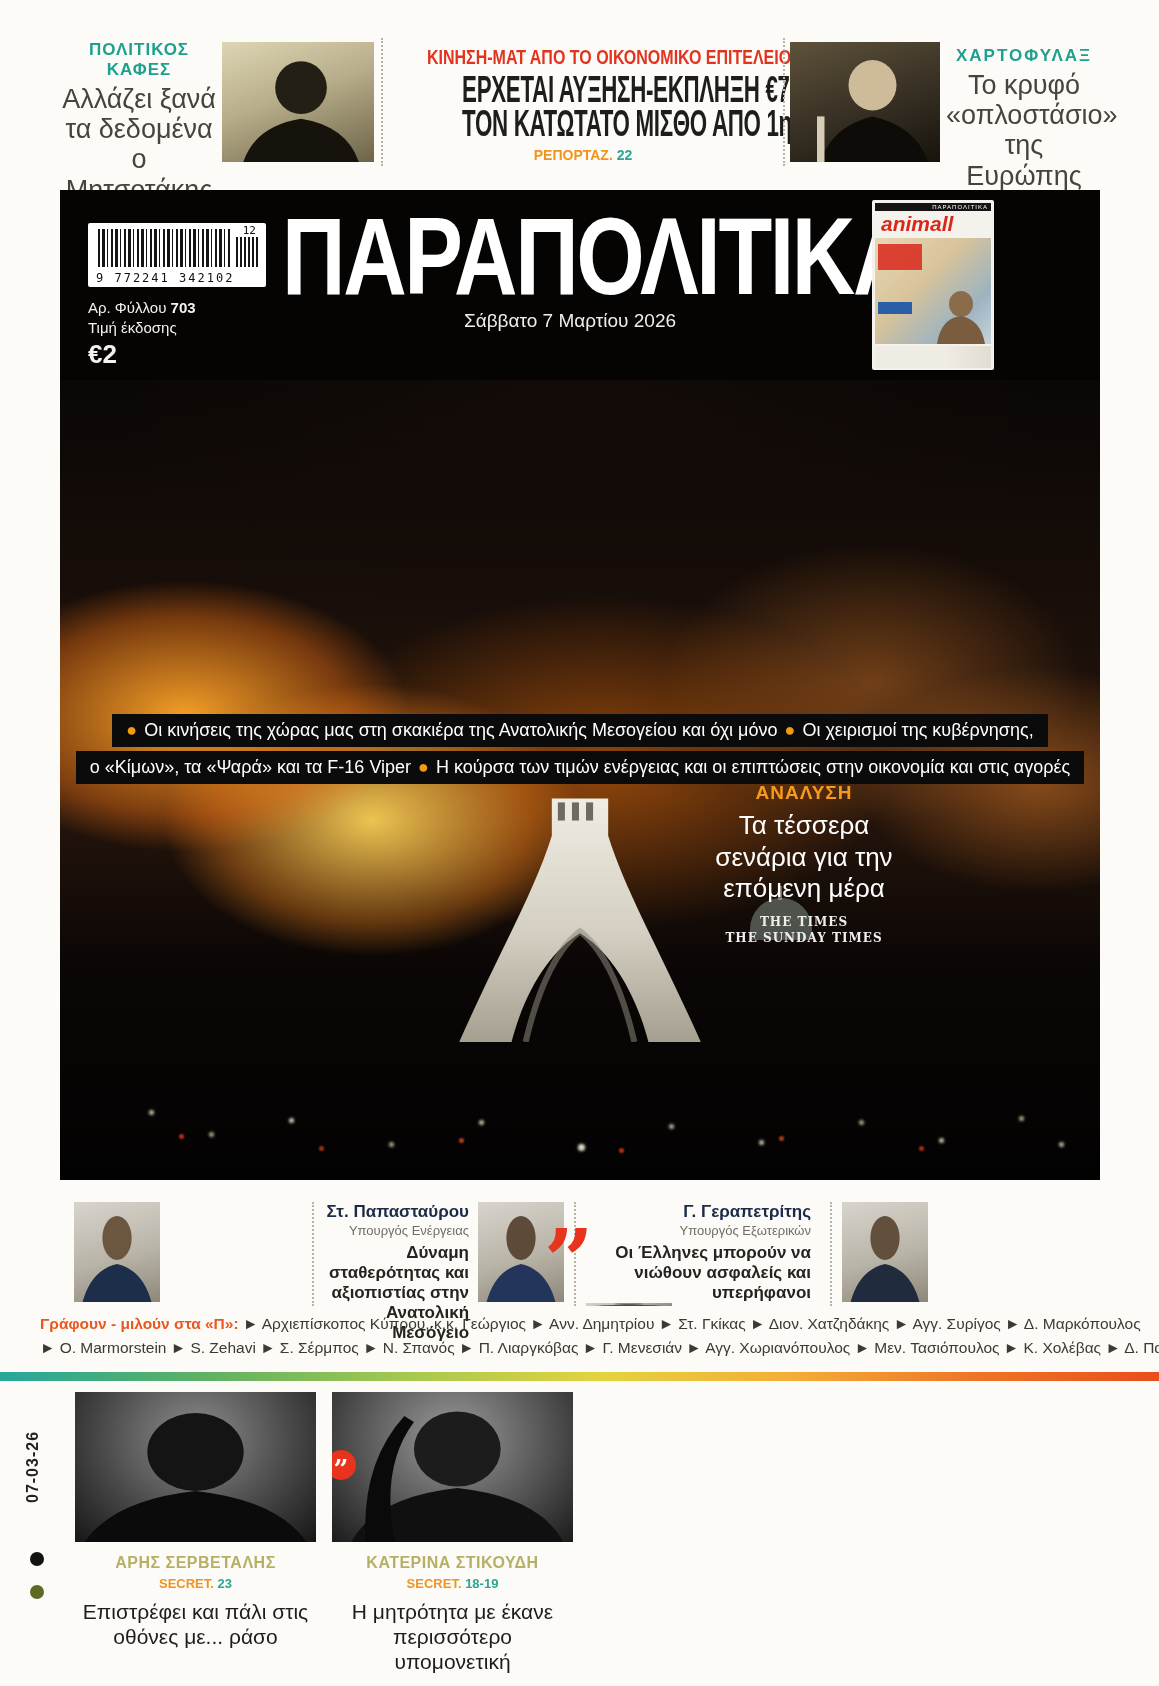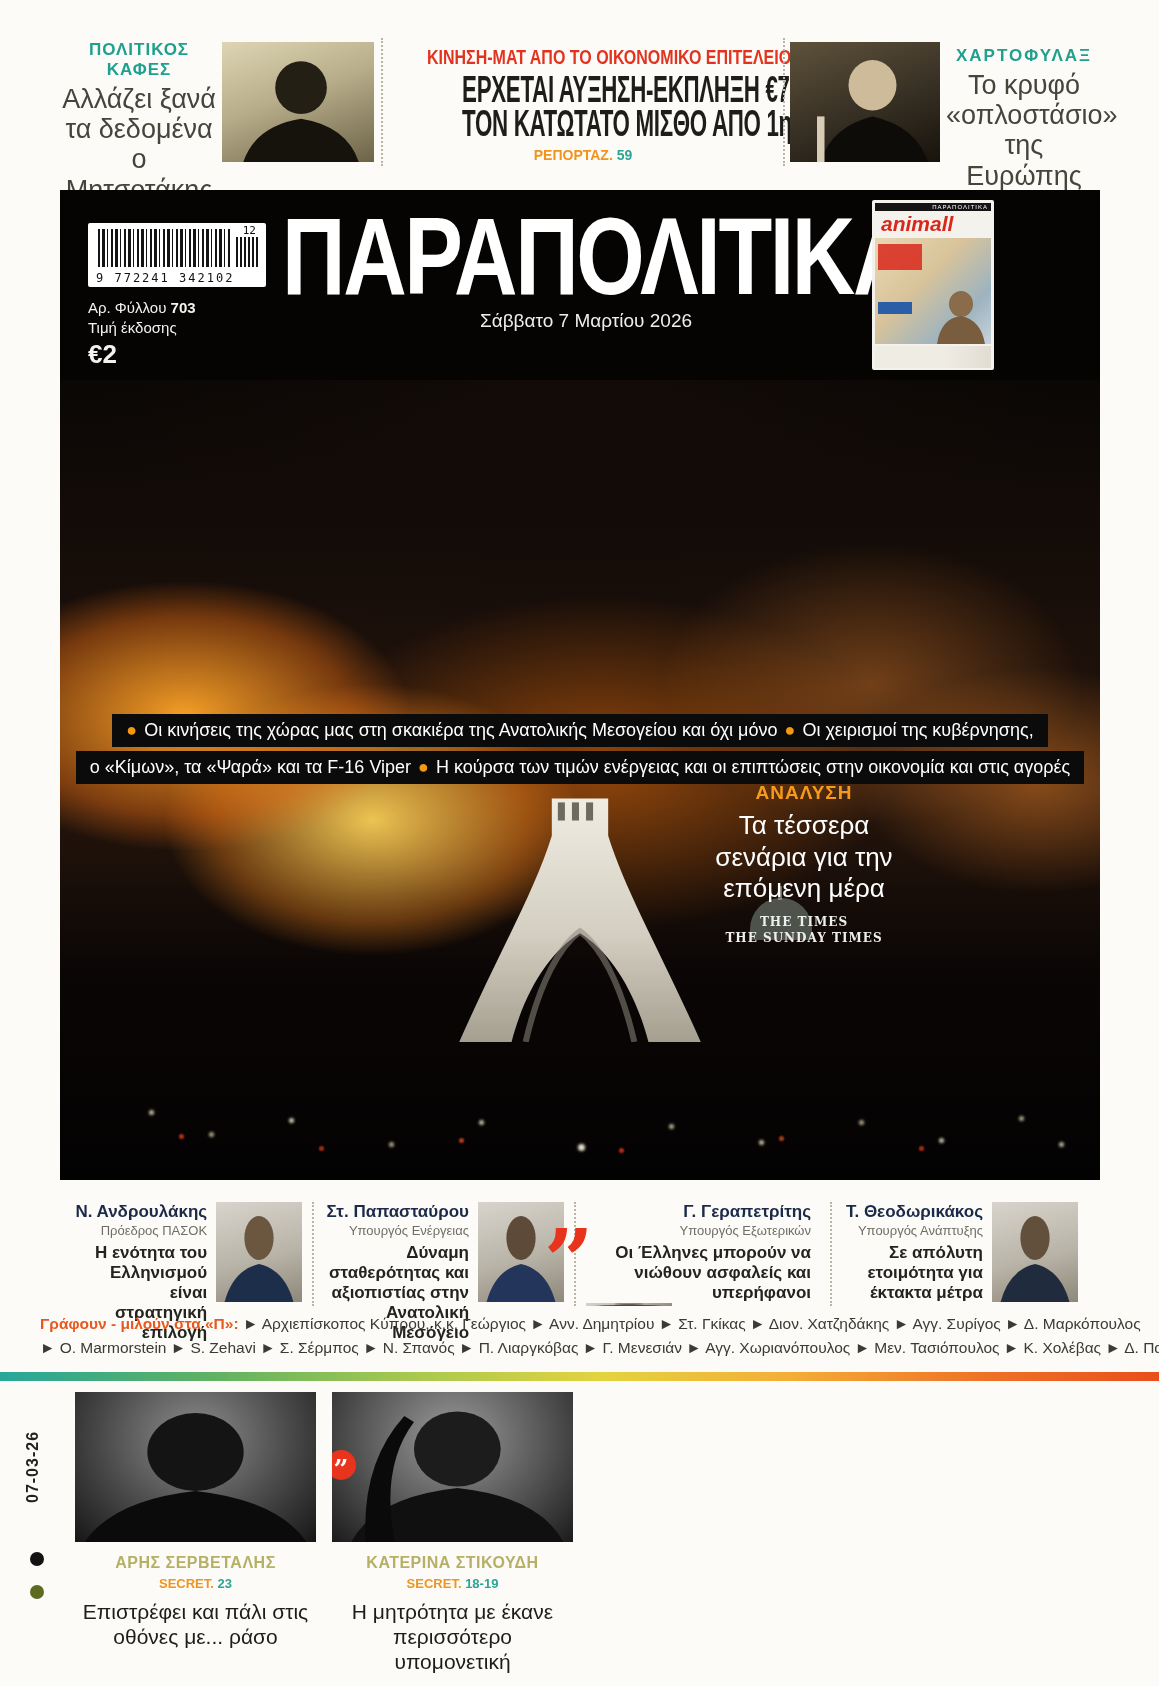--- a/index.html
+++ b/index.html
@@ -28,21 +28,21 @@
         background:repeating-linear-gradient(90deg,#141414 0 2px,#fff 2px 4px,#141414 4px 7px,#fff 7px 9px,#141414 9px 10px,#fff 10px 13px);}
   .bars2{position:absolute;right:8px;top:14px;width:22px;height:30px;
         background:repeating-linear-gradient(90deg,#141414 0 2px,#fff 2px 4px);}
   .bc-digits{position:absolute;left:8px;bottom:2px;font-family:"DejaVu Sans Mono",monospace;font-size:12px;color:#111;letter-spacing:2px;}
   .bc-suffix{position:absolute;right:10px;top:1px;font-family:"DejaVu Sans Mono",monospace;font-size:11px;color:#111;}
   .issue{left:28px;top:108px;color:#f3f2ee;font-size:15px;line-height:1.3;}
   .issue b{font-weight:800;}
   .price{font-size:26px;font-weight:800;margin-top:1px;}
   .mast-title{left:150px;top:2px;width:720px;text-align:center;color:#fff;font-weight:800;
               font-size:110px;letter-spacing:-3px;transform:scaleX(.8);white-space:nowrap;}
-  .mast-date{left:216px;top:120px;width:620px;text-align:center;color:#efeeea;font-size:19px;}
+  .mast-date{left:200px;top:120px;width:620px;text-align:center;color:#efeeea;font-size:19px;}
   
   .mag{left:812px;top:10px;width:122px;height:170px;background:#f4f2ec;border-radius:2px;padding:3px;box-sizing:border-box;}
   .mag-head{background:#141414;color:#fff;font-size:6px;text-align:right;padding:1px 3px;letter-spacing:1px;}
   .mag-title{color:#d8281c;font-style:italic;font-weight:800;font-size:21px;padding:1px 4px 0 6px;}
   .mag-img{position:relative;height:106px;margin-top:2px;
            background:linear-gradient(135deg,#e8d7b5 0%,#d9c49a 40%,#9db3c0 75%,#c8d4da 100%);overflow:hidden;}
   .mag-chip1{position:absolute;left:3px;top:6px;width:44px;height:26px;background:#d8281c;opacity:.85;}
   .mag-chip2{position:absolute;left:3px;top:64px;width:34px;height:12px;background:#2a5fa8;}
   .mag-bot{height:22px;margin-top:2px;background:linear-gradient(90deg,#efece4 60%,#e2ddd2);}
   
@@ -153,21 +153,21 @@
   <div class="abs dotted-v" style="left:381px;top:38px;height:128px;"></div>
 
   <div class="abs" style="left:388px;top:46px;width:390px;text-align:center;">
     <div class="c-kicker cx nw">ΚΙΝΗΣΗ-ΜΑΤ ΑΠΟ ΤΟ ΟΙΚΟΝΟΜΙΚΟ ΕΠΙΤΕΛΕΙΟ</div>
     <div class="c-title cx" style="margin-top:4px;">
       <span class="nw">ΕΡΧΕΤΑΙ ΑΥΞΗΣΗ-ΕΚΠΛΗΞΗ €70 ΓΙΑ</span>
       <span class="nw">ΤΟΝ ΚΑΤΩΤΑΤΟ ΜΙΣΘΟ ΑΠΟ 1ης ΑΠΡΙΛΙΟΥ</span>
     </div>
     <div class="ts-ref">
       <span class="ref-label">ΡΕΠΟΡΤΑΖ.</span>
-      <span class="ref-page">59</span>
+      <span class="ref-page">22</span>
     </div>
   </div>
 
   <div class="abs dotted-v" style="left:783px;top:38px;height:128px;"></div>
   <div class="abs ts-photo dark" style="left:790px;top:42px;width:150px;height:120px;">
     <svg class="sil" viewBox="0 0 100 100" preserveAspectRatio="none">
       <ellipse cx="55" cy="36" rx="16" ry="21" fill="#cdbb9a"></ellipse>
       <path d="M20 100 Q28 70 55 62 Q84 70 92 100 Z" fill="#0e0c08"></path>
       <rect x="18" y="62" width="5" height="38" fill="#d8cdb4"></rect>
     </svg>
@@ -264,25 +264,20 @@
       <div class="an-text">Τα τέσσερα σενάρια για την επόμενη μέρα</div>
       <div class="an-src">
         <div>THE TIMES</div>
         <div>THE SUNDAY TIMES</div>
       </div>
     </div>
   </div>
 
   <div class="abs pols">
     <div class="pol sep" style="width:244px;">
-      <div class="pol-text">
-        <div class="pol-name">Ν. Ανδρουλάκης</div>
-        <div class="pol-role">Πρόεδρος ΠΑΣΟΚ</div>
-        <div class="pol-quote">Η ενότητα του Ελληνισμού είναι στρατηγική επιλογή</div>
-      </div>
       <div class="pol-photo">
         <svg class="sil" viewBox="0 0 100 100" preserveAspectRatio="none">
           <ellipse cx="50" cy="36" rx="17" ry="22" fill="#6b5640"></ellipse>
             <path d="M10 100 Q20 68 50 62 Q80 68 90 100 Z" fill="#1d2e4a"></path>
         </svg>
       </div>
     </div>
     <div class="pol sep" style="width:256px;">
       <div class="pol-text">
         <div class="pol-name">Στ. Παπασταύρου</div>
@@ -303,25 +298,20 @@
         <div class="pol-quote">Οι Έλληνες μπορούν να νιώθουν ασφαλείς και υπερήφανοι</div>
       </div>
       <div class="pol-photo">
         <svg class="sil" viewBox="0 0 100 100" preserveAspectRatio="none">
           <ellipse cx="50" cy="36" rx="17" ry="22" fill="#6e5a44"></ellipse>
             <path d="M10 100 Q20 68 50 62 Q80 68 90 100 Z" fill="#1a2740"></path>
         </svg>
       </div>
     </div>
     <div class="pol" style="width:250px;">
-      <div class="pol-text">
-        <div class="pol-name">Τ. Θεοδωρικάκος</div>
-        <div class="pol-role">Υπουργός Ανάπτυξης</div>
-        <div class="pol-quote">Σε απόλυτη ετοιμότητα για έκτακτα μέτρα</div>
-      </div>
       <div class="pol-photo">
         <svg class="sil" viewBox="0 0 100 100" preserveAspectRatio="none">
           <ellipse cx="50" cy="36" rx="17" ry="22" fill="#63503c"></ellipse>
             <path d="M10 100 Q20 68 50 62 Q80 68 90 100 Z" fill="#202c3e"></path>
         </svg>
       </div>
     </div>
     <div class="abs bigquote">”</div>
   </div>
 

